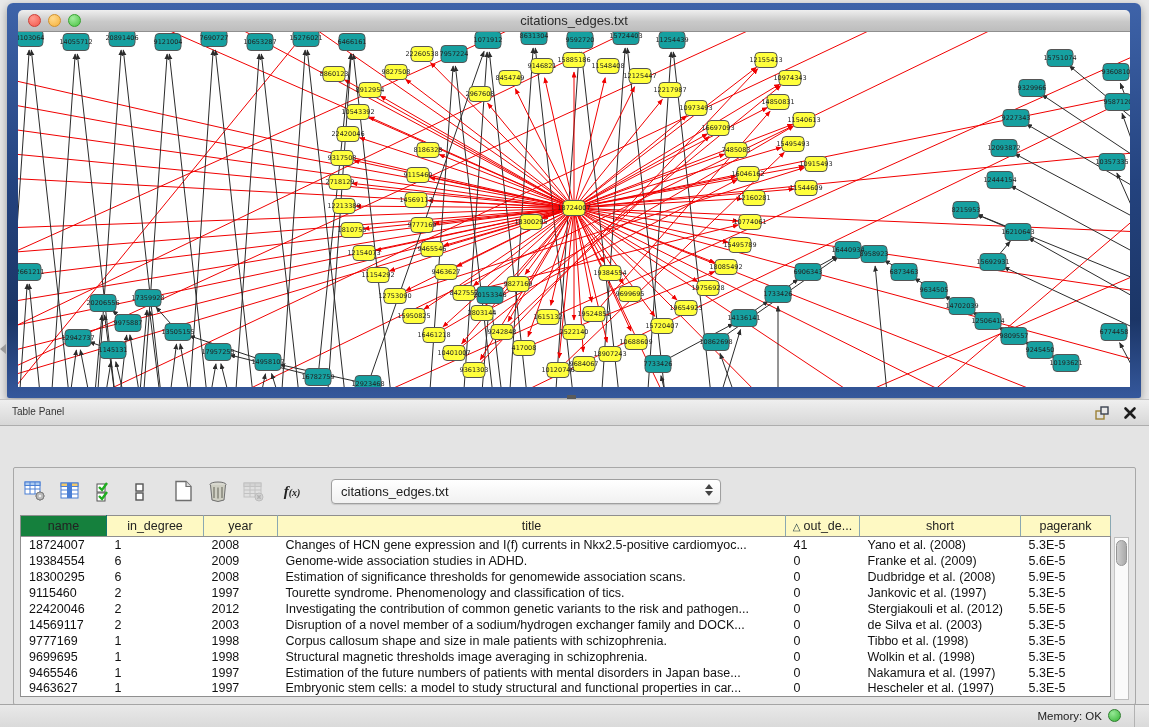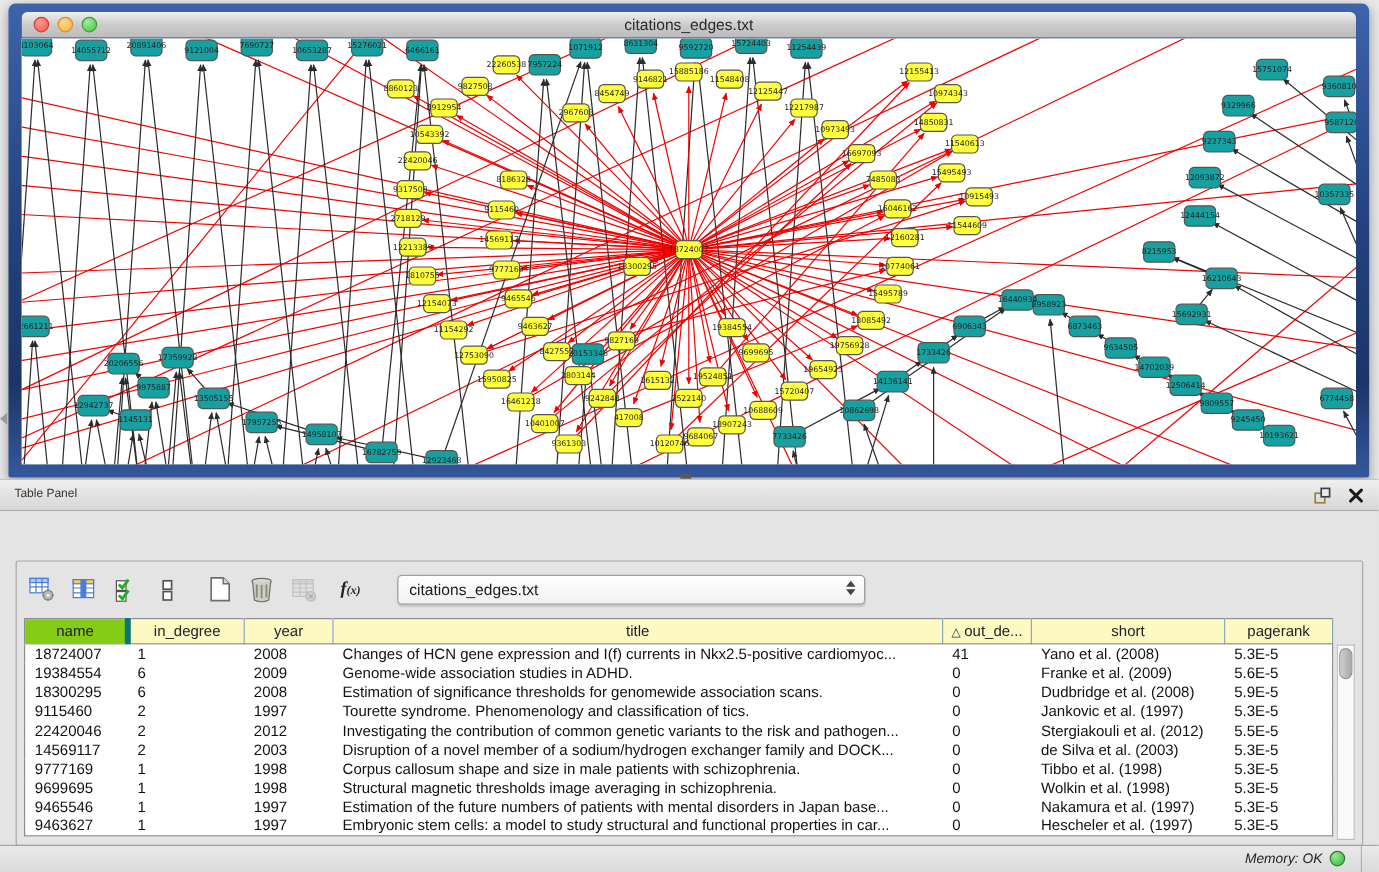--- a/index.html
+++ b/index.html
@@ -41,40 +41,40 @@
   .combo-val { font-size:13px; color:#1c1c1c; padding-left:9px; }
   .combo-arrows { position:absolute; right:7px; top:4px; display:flex; flex-direction:column; gap:2px; }
   .combo-arrows .up { width:0;height:0;border-left:4px solid transparent;border-right:4px solid transparent;border-bottom:5px solid #444; }
   .combo-arrows .dn { width:0;height:0;border-left:4px solid transparent;border-right:4px solid transparent;border-top:5px solid #444; }
 
   table.data { position:absolute; left:6px; top:47px; width:1091px; border-collapse:collapse;
     border:1px solid #8f8f8f; background:#fff; table-layout:fixed; font-size:12.5px; }
   table.data th { height:21px; font-weight:normal; font-size:12.5px; color:#222;
     background:#fef9c3; border-right:1px solid #8aa8b2; border-bottom:1px solid #8f8f8f; text-align:center;
     overflow:hidden; white-space:nowrap; }
-  table.data th.gray { background:#84cc16; border-right:5px solid #0f766e; }
+  table.data th.gray { background:#15803d; border-right:1px solid #0f766e; }
   table.data td { height:16px; color:#111; padding:0 4px 0 8px; white-space:nowrap; overflow:hidden; }
   .sort-tri { font-size:10px; margin-right:3px; color:#14323c; }
 
   .vscroll { position:absolute; right:6px; top:69px; width:15px; height:163px; background:#fafafa; border:1px solid #bdbdbd; border-left:1px solid #c6c6c6; }
   .vthumb { position:absolute; left:1px; top:2px; width:11px; height:26px; border-radius:6px;
     background:linear-gradient(90deg,#cfcfcf,#a9a9a9); border:1px solid #949494; }
 
   .tabs { position:absolute; left:0; right:0; top:246px; display:flex; justify-content:center; }
   .seg { display:flex; border:1px solid #8d8d8d; border-radius:5px; overflow:hidden; height:22px;
     box-shadow:0 1px 1px rgba(255,255,255,.7); }
   .seg .tab { padding:12px 16px; font-size:13px; display:flex; align-items:center;
     background:linear-gradient(180deg,#ffffff,#e9e9e9); color:#111; border-right:1px solid #b9b9b9; cursor:pointer; }
   .seg .tab:last-child { border-right:none; }
   .seg .tab.sel { background:linear-gradient(180deg,#9d9d9d,#6f6f6f); color:#efefef; }
 
   
   .statusbar { position:absolute; left:0; top:704px; width:1149px; height:23px;
     background:linear-gradient(180deg,#e9e9e9,#dadada); border-top:1px solid #a5a5a5; }
-  .mem { position:absolute; right:28px; top:4px; display:flex; align-items:center; gap:6px;font-style:italic; }
+  .mem { position:absolute; right:28px; top:4px; display:flex; align-items:center; gap:6px; }
   .mem-label { font-size:11.5px; color:#222; }
   .mem-dot { width:13px; height:13px; border-radius:50%; border:1px solid #2e7d2e;
     background:radial-gradient(circle at 35% 30%, #96e896, #35b435); }
   .status-div { position:absolute; right:14px; top:0; width:1px; height:100%; background:#b2b2b2; }
 
   .icon-svg { display:block; }
 </style>
 </head>
 <body>
 

